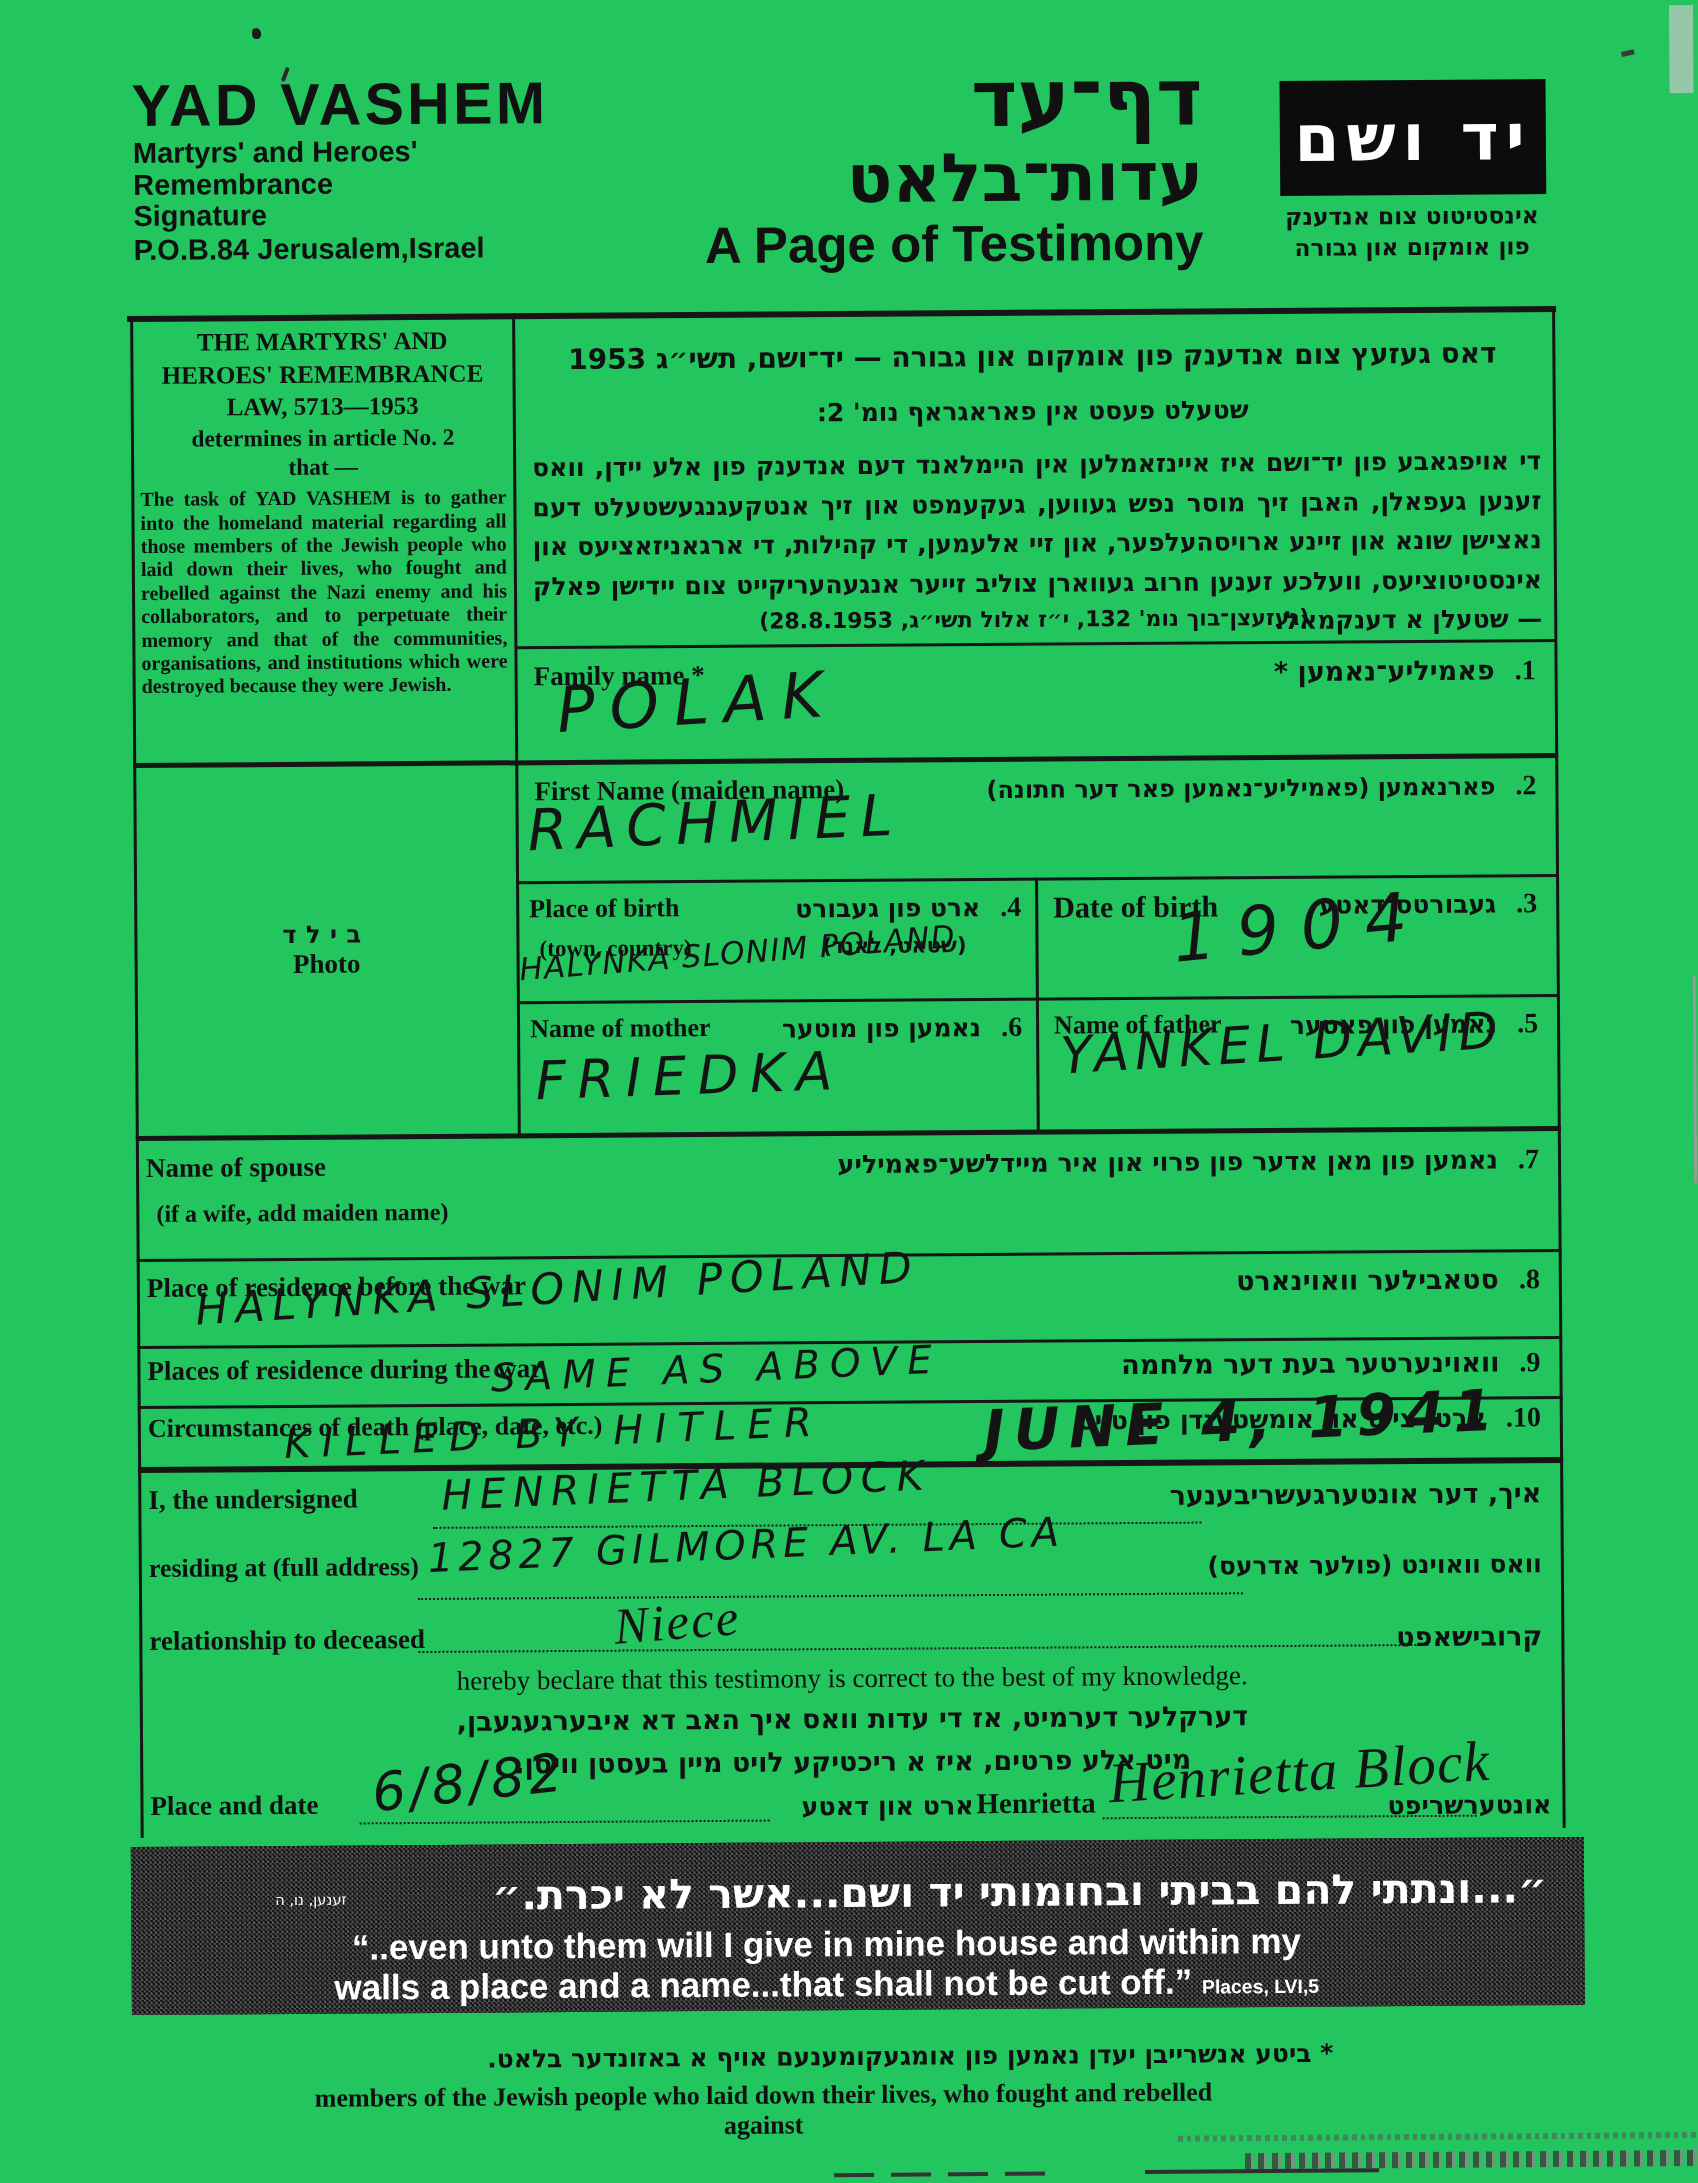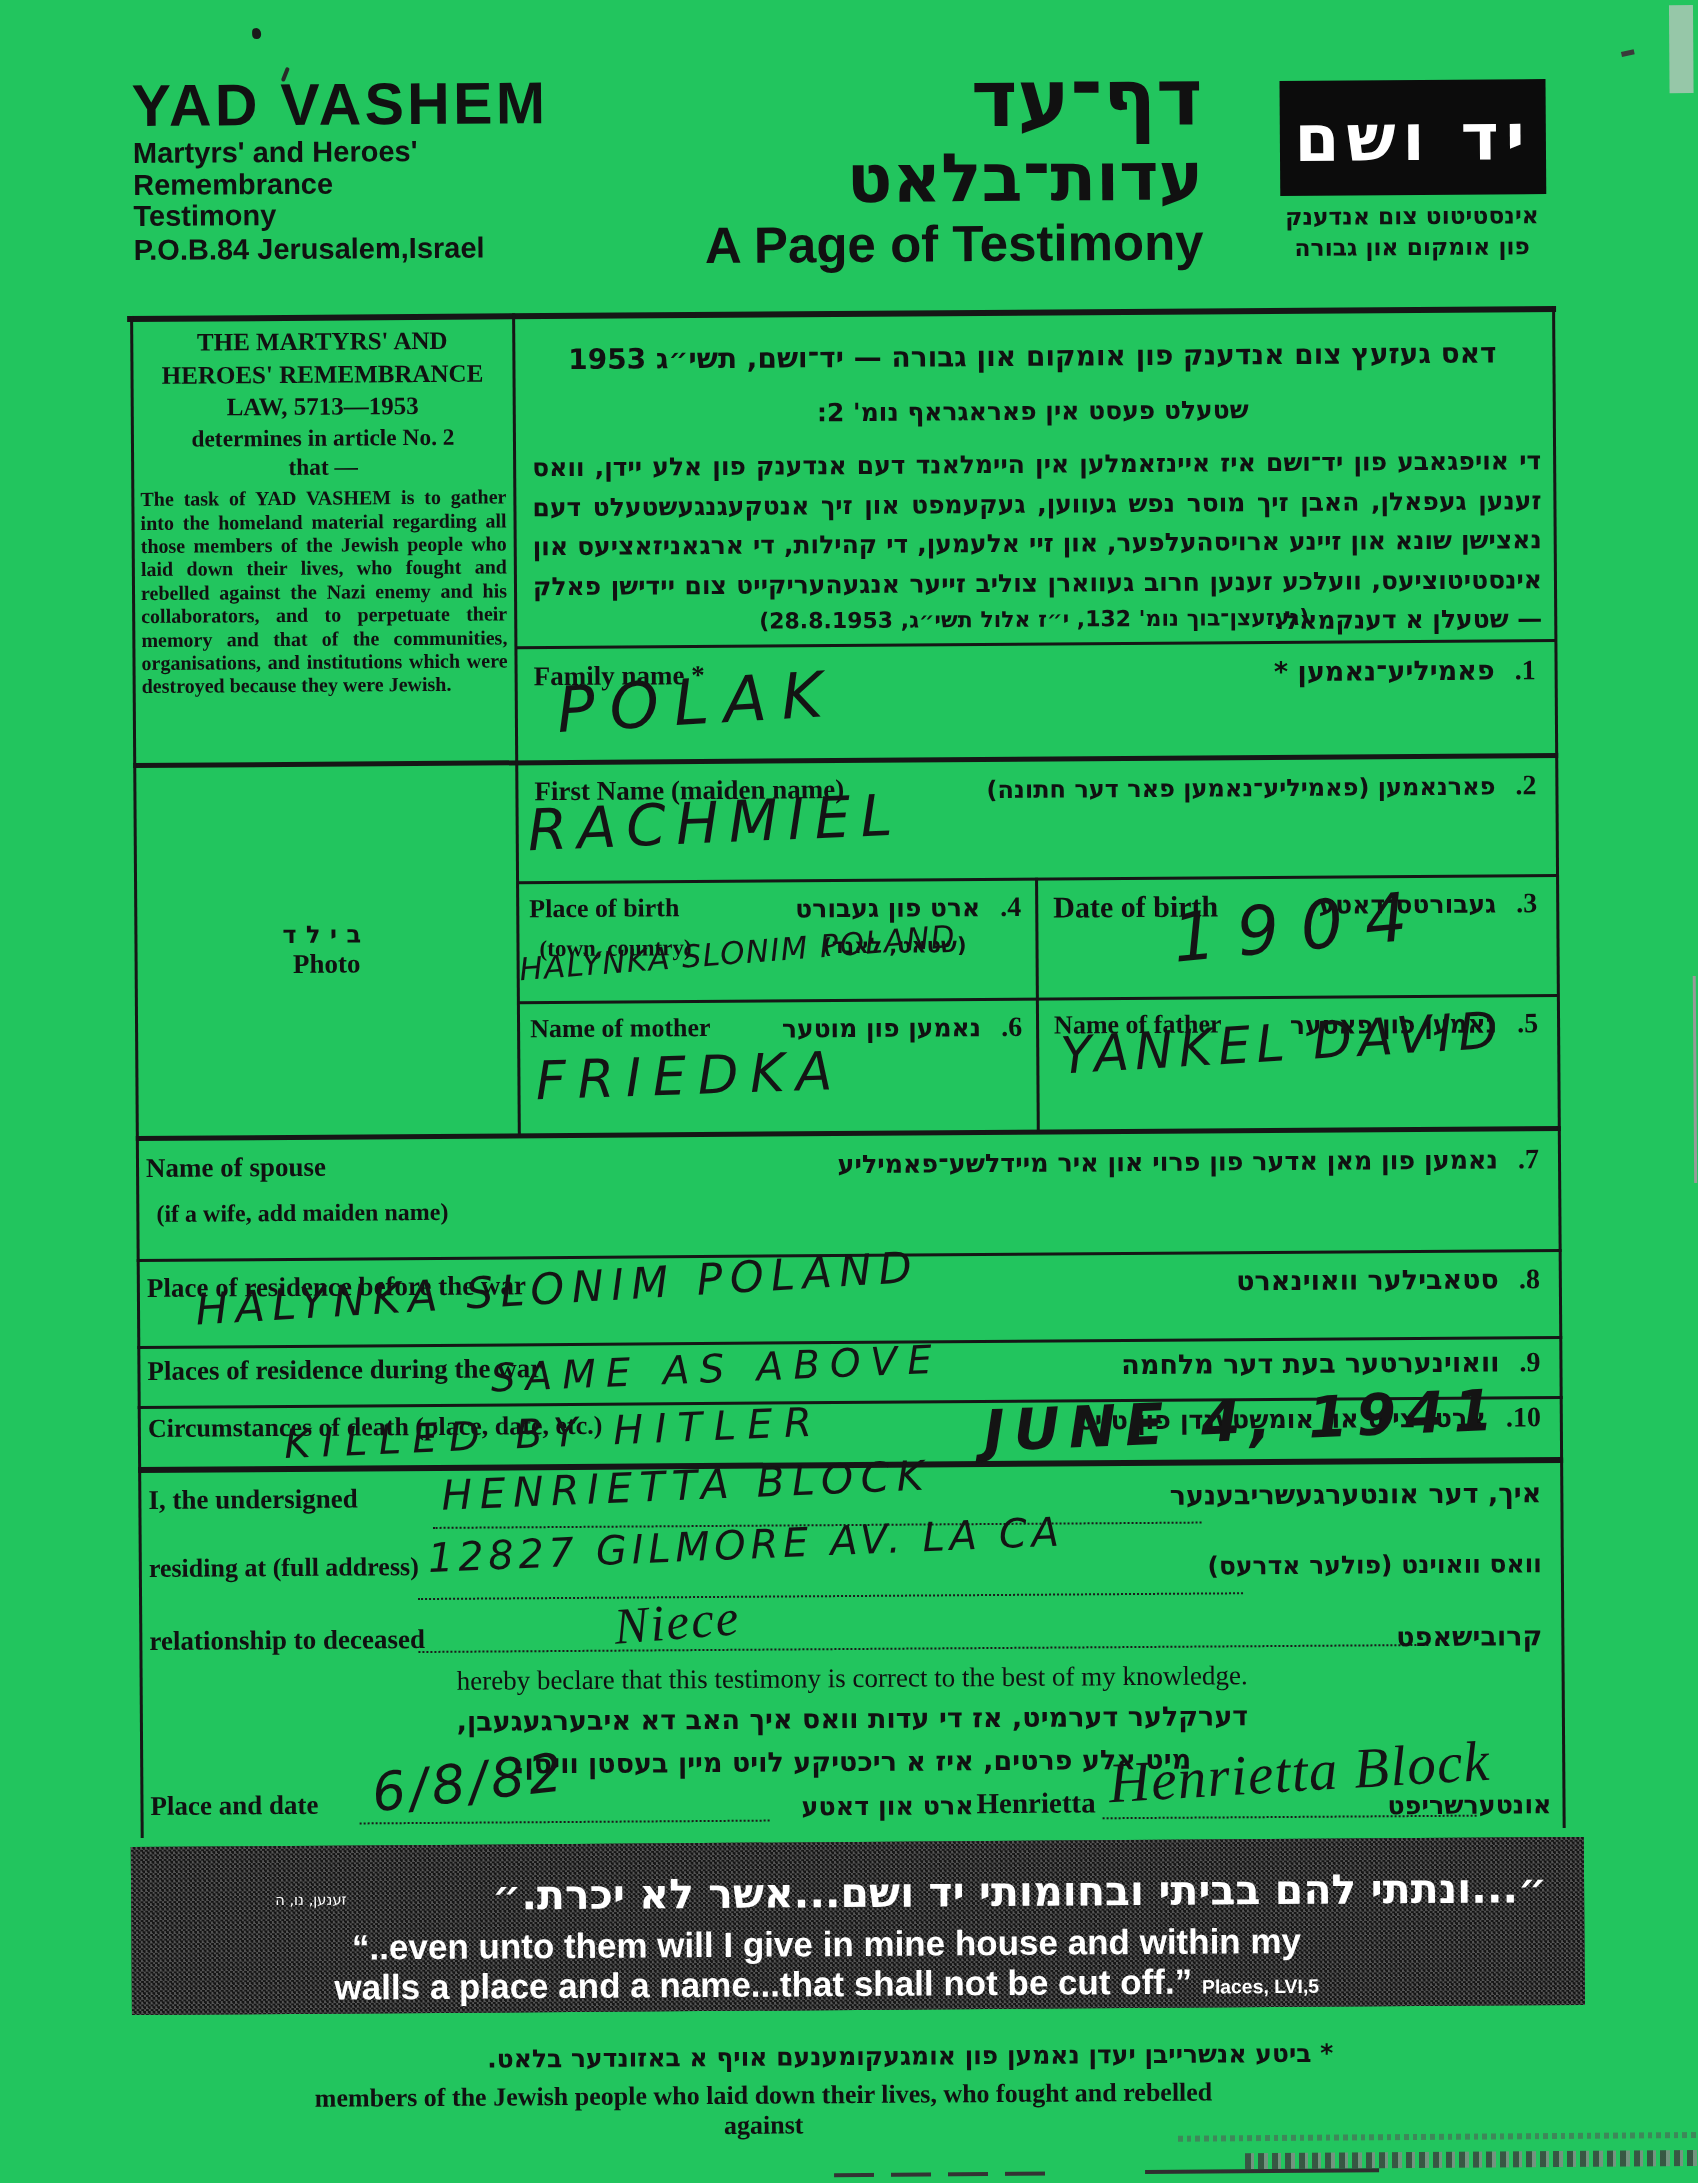--- a/index.html
+++ b/index.html
@@ -29,21 +29,21 @@
 </style>
 </head>
 <body>
 
 <div class="page">
 <div class="tilt">
 
   <div class="abs sans b" style="left:137px;top:67px;font-size:59px;letter-spacing:3.3px;white-space:nowrap;">YAD VASHEM</div>
   <div class="abs sans b" style="left:138px;top:132px;font-size:29px;">Martyrs' and Heroes'</div>
   <div class="abs sans b" style="left:138px;top:164px;font-size:29px;">Remembrance</div>
-  <div class="abs sans b" style="left:138px;top:195px;font-size:29px;">Testimony</div>
+  <div class="abs sans b" style="left:138px;top:195px;font-size:29px;">Signature</div>
   <div class="abs sans b" style="left:138px;top:229px;font-size:29px;">P.O.B.84 Jerusalem,Israel</div>
 
   <div class="abs heb b" style="right:491px;top:61px;font-size:79px;line-height:1;direction:rtl;">דף־עד</div>
   <div class="abs heb b" style="right:491px;top:146px;font-size:67px;line-height:1;direction:rtl;">עדות־בלאט</div>
   <div class="abs sans b" style="right:491px;top:215px;font-size:51px;white-space:nowrap;">A Page of Testimony</div>
 
   <div class="abs" style="left:1285px;top:84px;width:266px;height:115px;background:#0c0c0c;
               display:flex;align-items:center;justify-content:center;">
     <span class="heb b" style="color:#fff;font-size:65px;letter-spacing:6.7px;direction:rtl;">יד ושם</span>
   </div>

